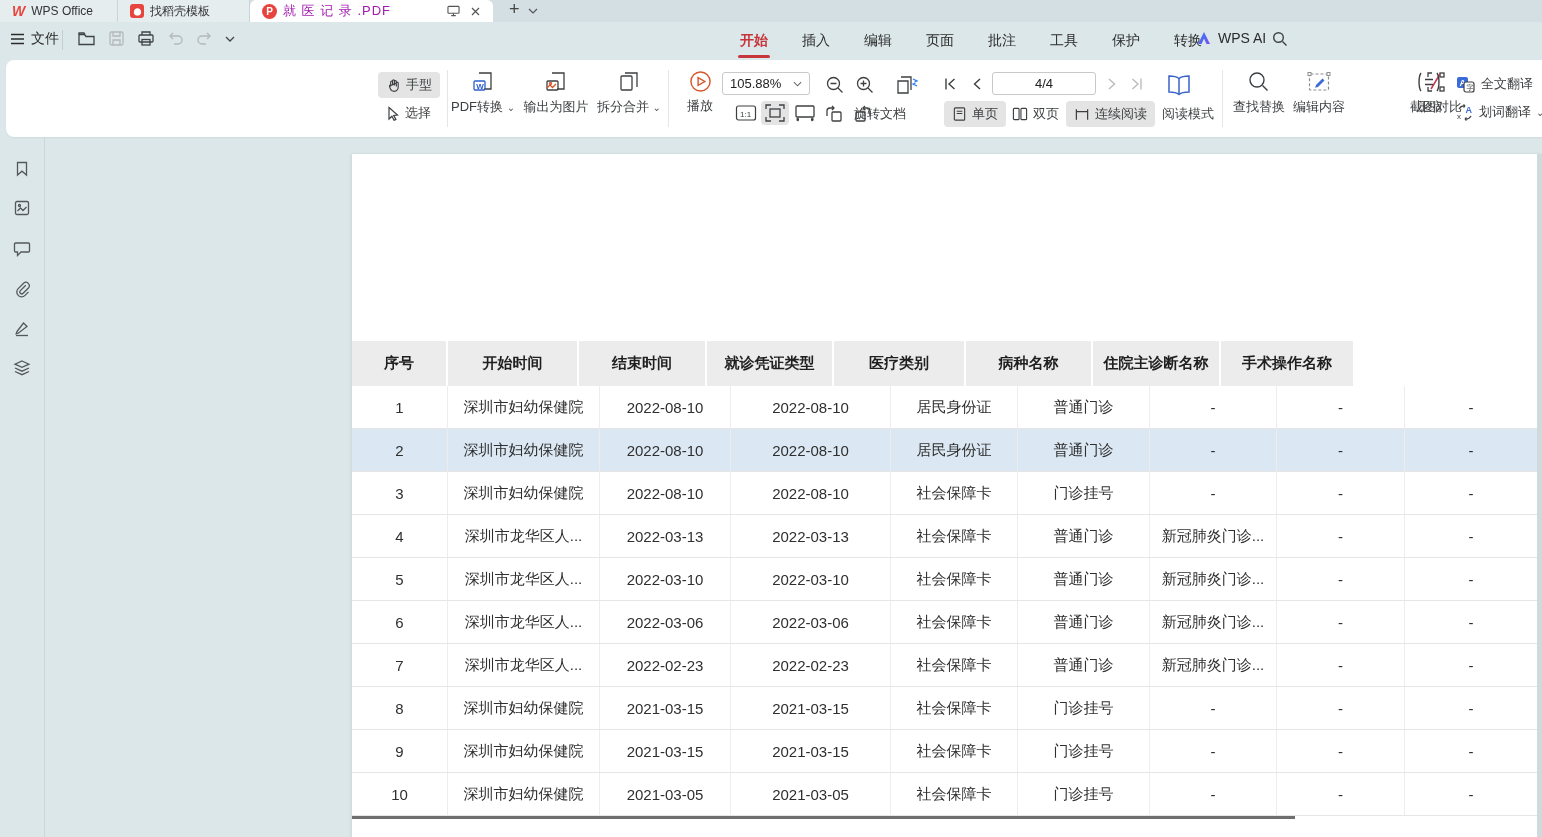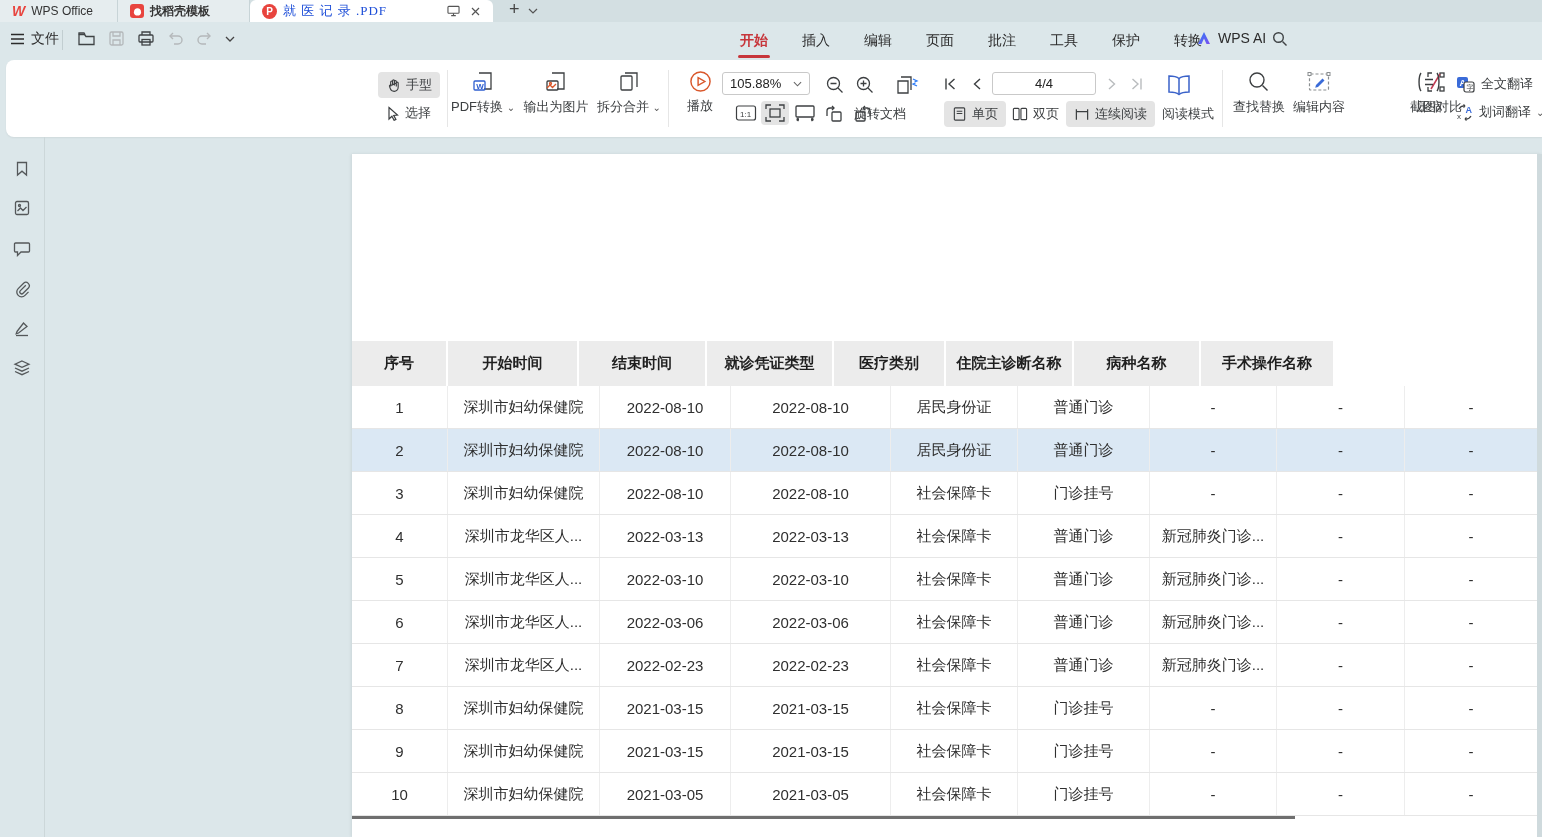--- a/index.html
+++ b/index.html
@@ -5,21 +5,21 @@
   * { margin:0; padding:0; box-sizing:border-box; }
   html,body { width:1542px; height:837px; overflow:hidden; }
   body { font-family:"Liberation Sans","DejaVu Sans",sans-serif; background:#dce7ea; position:relative; color:#333; }
   .abs { position:absolute; }
   svg { display:block; }
 
   
   .tabbar { position:absolute; left:0; top:0; width:1542px; height:22px; background:#d3dfe2; display:flex; align-items:stretch; }
   .tab { display:flex; align-items:center; gap:6px; padding:0 12px; font-size:12px; color:#333; background:#e6edef; border-right:1px solid #c8d4d7; }
   .tab.active { background:#fff; border-right:none; border-radius:6px 6px 0 0; width:243px; position:relative; }
-  .tab-title { letter-spacing:1px; font-size:13px; color:#1d4ed8; white-space:pre;font-family:Liberation Serif, serif; }
+  .tab-title { letter-spacing:1px; font-size:13px; color:#a21caf; white-space:pre; }
   .wps-logo { font-weight:bold; font-style:italic; color:#e8443e; font-size:14px; line-height:1; }
   .docer-ic { width:14px; height:14px; border-radius:3px; background:#e8443e; display:flex; align-items:center; justify-content:center; }
   .pdf-ic { width:15px; height:15px; border-radius:50%; background:#e8443e; color:#fff; font-size:10px; font-weight:bold; display:flex; align-items:center; justify-content:center; }
   .tab-btn { margin-left:auto; display:flex; gap:10px; align-items:center; }
   .plus-btn { font-size:18px; color:#444; line-height:1; padding:0 4px; }
   .chev { color:#555; font-size:10px; }
 
   
   .menurow { position:absolute; left:0; top:22px; width:1542px; height:38px; }
   .filebtn { position:absolute; left:10px; top:8px; display:flex; align-items:center; gap:6px; font-size:14px; color:#2b2b2b; }
@@ -62,21 +62,21 @@
   .darkbar { position:absolute; left:0; width:943px; height:3px; background:#6f6f6f; }
 </style>
 </head>
 <body>
 
 <div class="tabbar">
   <div class="tab" style="width:118px;">
     <span class="wps-logo">W</span>
     <span>WPS Office</span>
   </div>
-  <div class="tab" style="width:132px;font-weight:bold;">
+  <div class="tab" style="width:132px;">
     <span class="docer-ic">
       <svg width="9" height="9" viewBox="0 0 10 10">
           <path d="M1 6c0-2.8 1.8-4.5 4-4.5S9 3.2 9 6c0 2-1.6 3.5-4 3.5S1 8 1 6z" fill="#fff"></path>
         </svg>
     </span>
     <span>找稻壳模板</span>
   </div>
   <div class="tab active">
     <span class="pdf-ic">P</span>
     <span class="tab-title">就 医 记 录 .PDF</span>
@@ -438,23 +438,23 @@
   </div>
 </div>
 
 <div class="page">
   <div class="tablewrap">
     <div class="thead">
         <div class="th" style="width: 96px;">序号</div>
         <div class="th" style="width: 131px;">开始时间</div>
         <div class="th" style="width: 128px;">结束时间</div>
         <div class="th" style="width: 127px;">就诊凭证类型</div>
-        <div class="th" style="width: 112px;">医疗类别</div>
+        <div class="th" style="width: 132px;">医疗类别</div>
+        <div class="th" style="width: 127px;">病种名称</div>
         <div class="th" style="width: 128px;">住院主诊断名称</div>
-        <div class="th" style="width: 127px;">病种名称</div>
         <div class="th" style="width: 132px;">手术操作名称</div>
       </div>
     <div class="tbody">
         <div class="tr">
           <div class="td" style="width: 96px;">1</div>
           <div class="td" style="width: 152px;">深圳市妇幼保健院</div>
           <div class="td" style="width: 131px;">2022-08-10</div>
           <div class="td" style="width: 160px;">2022-08-10</div>
           <div class="td" style="width: 127px;">居民身份证</div>
           <div class="td" style="width: 132px;">普通门诊</div>

